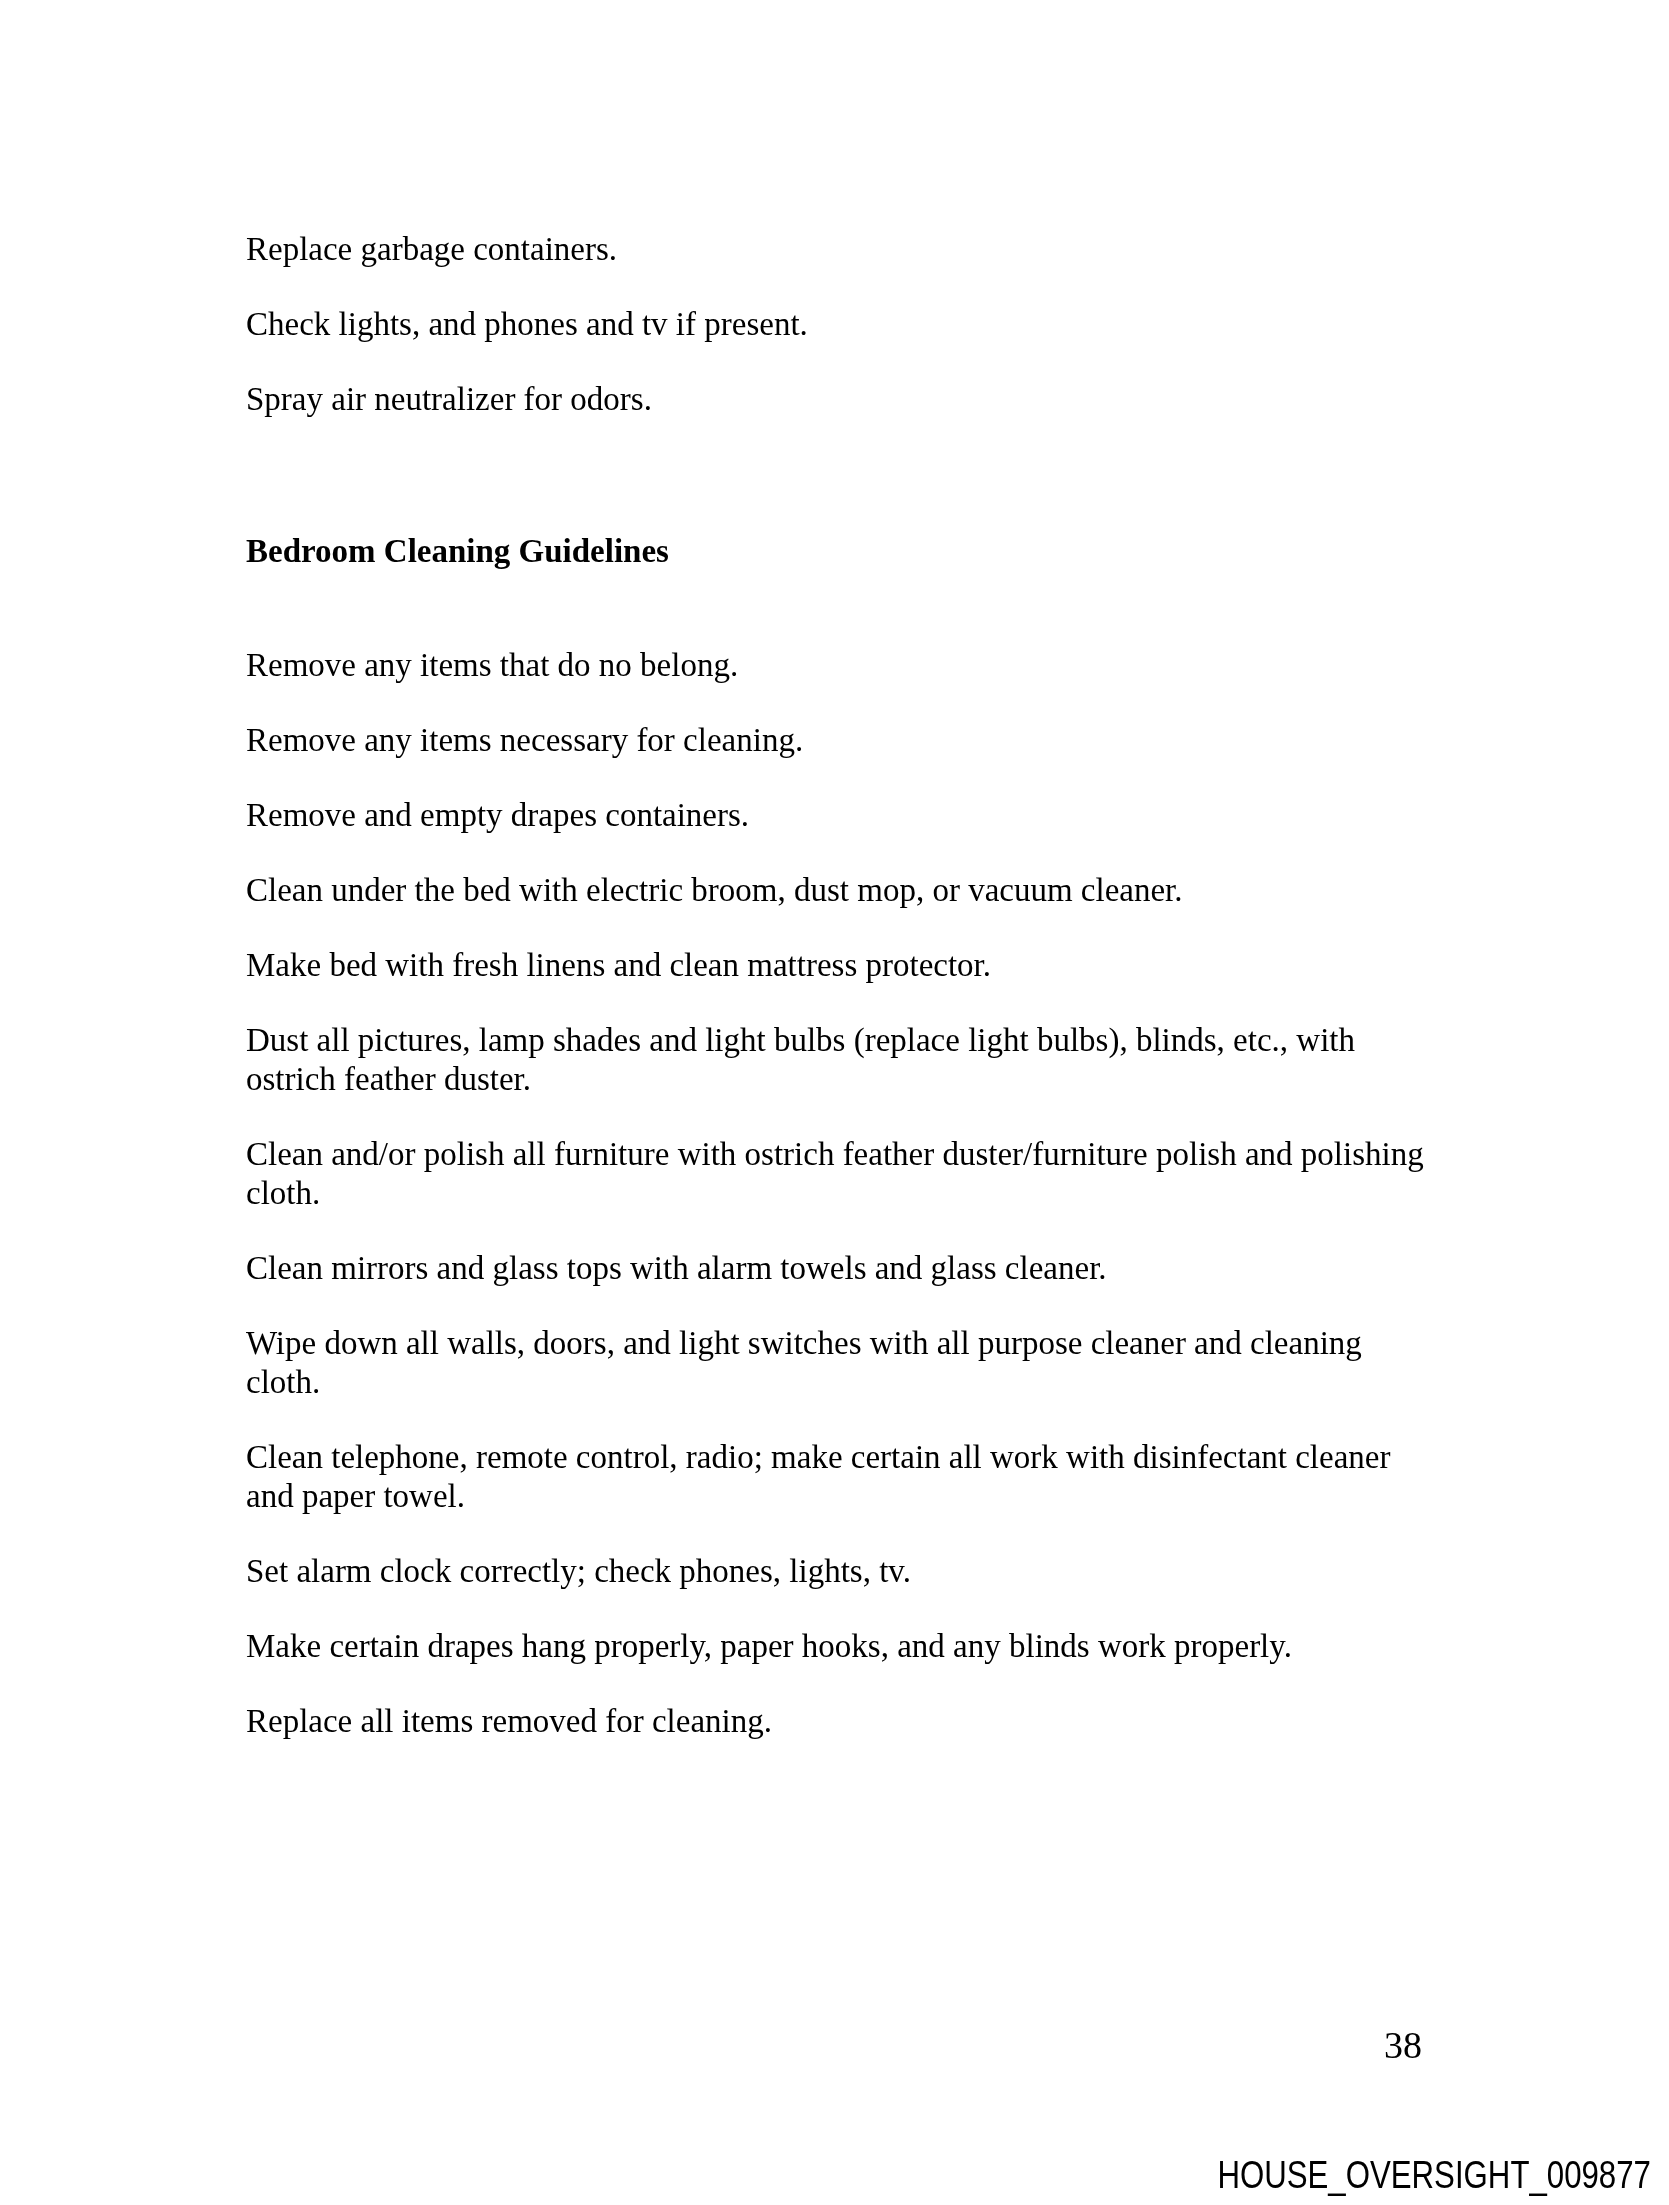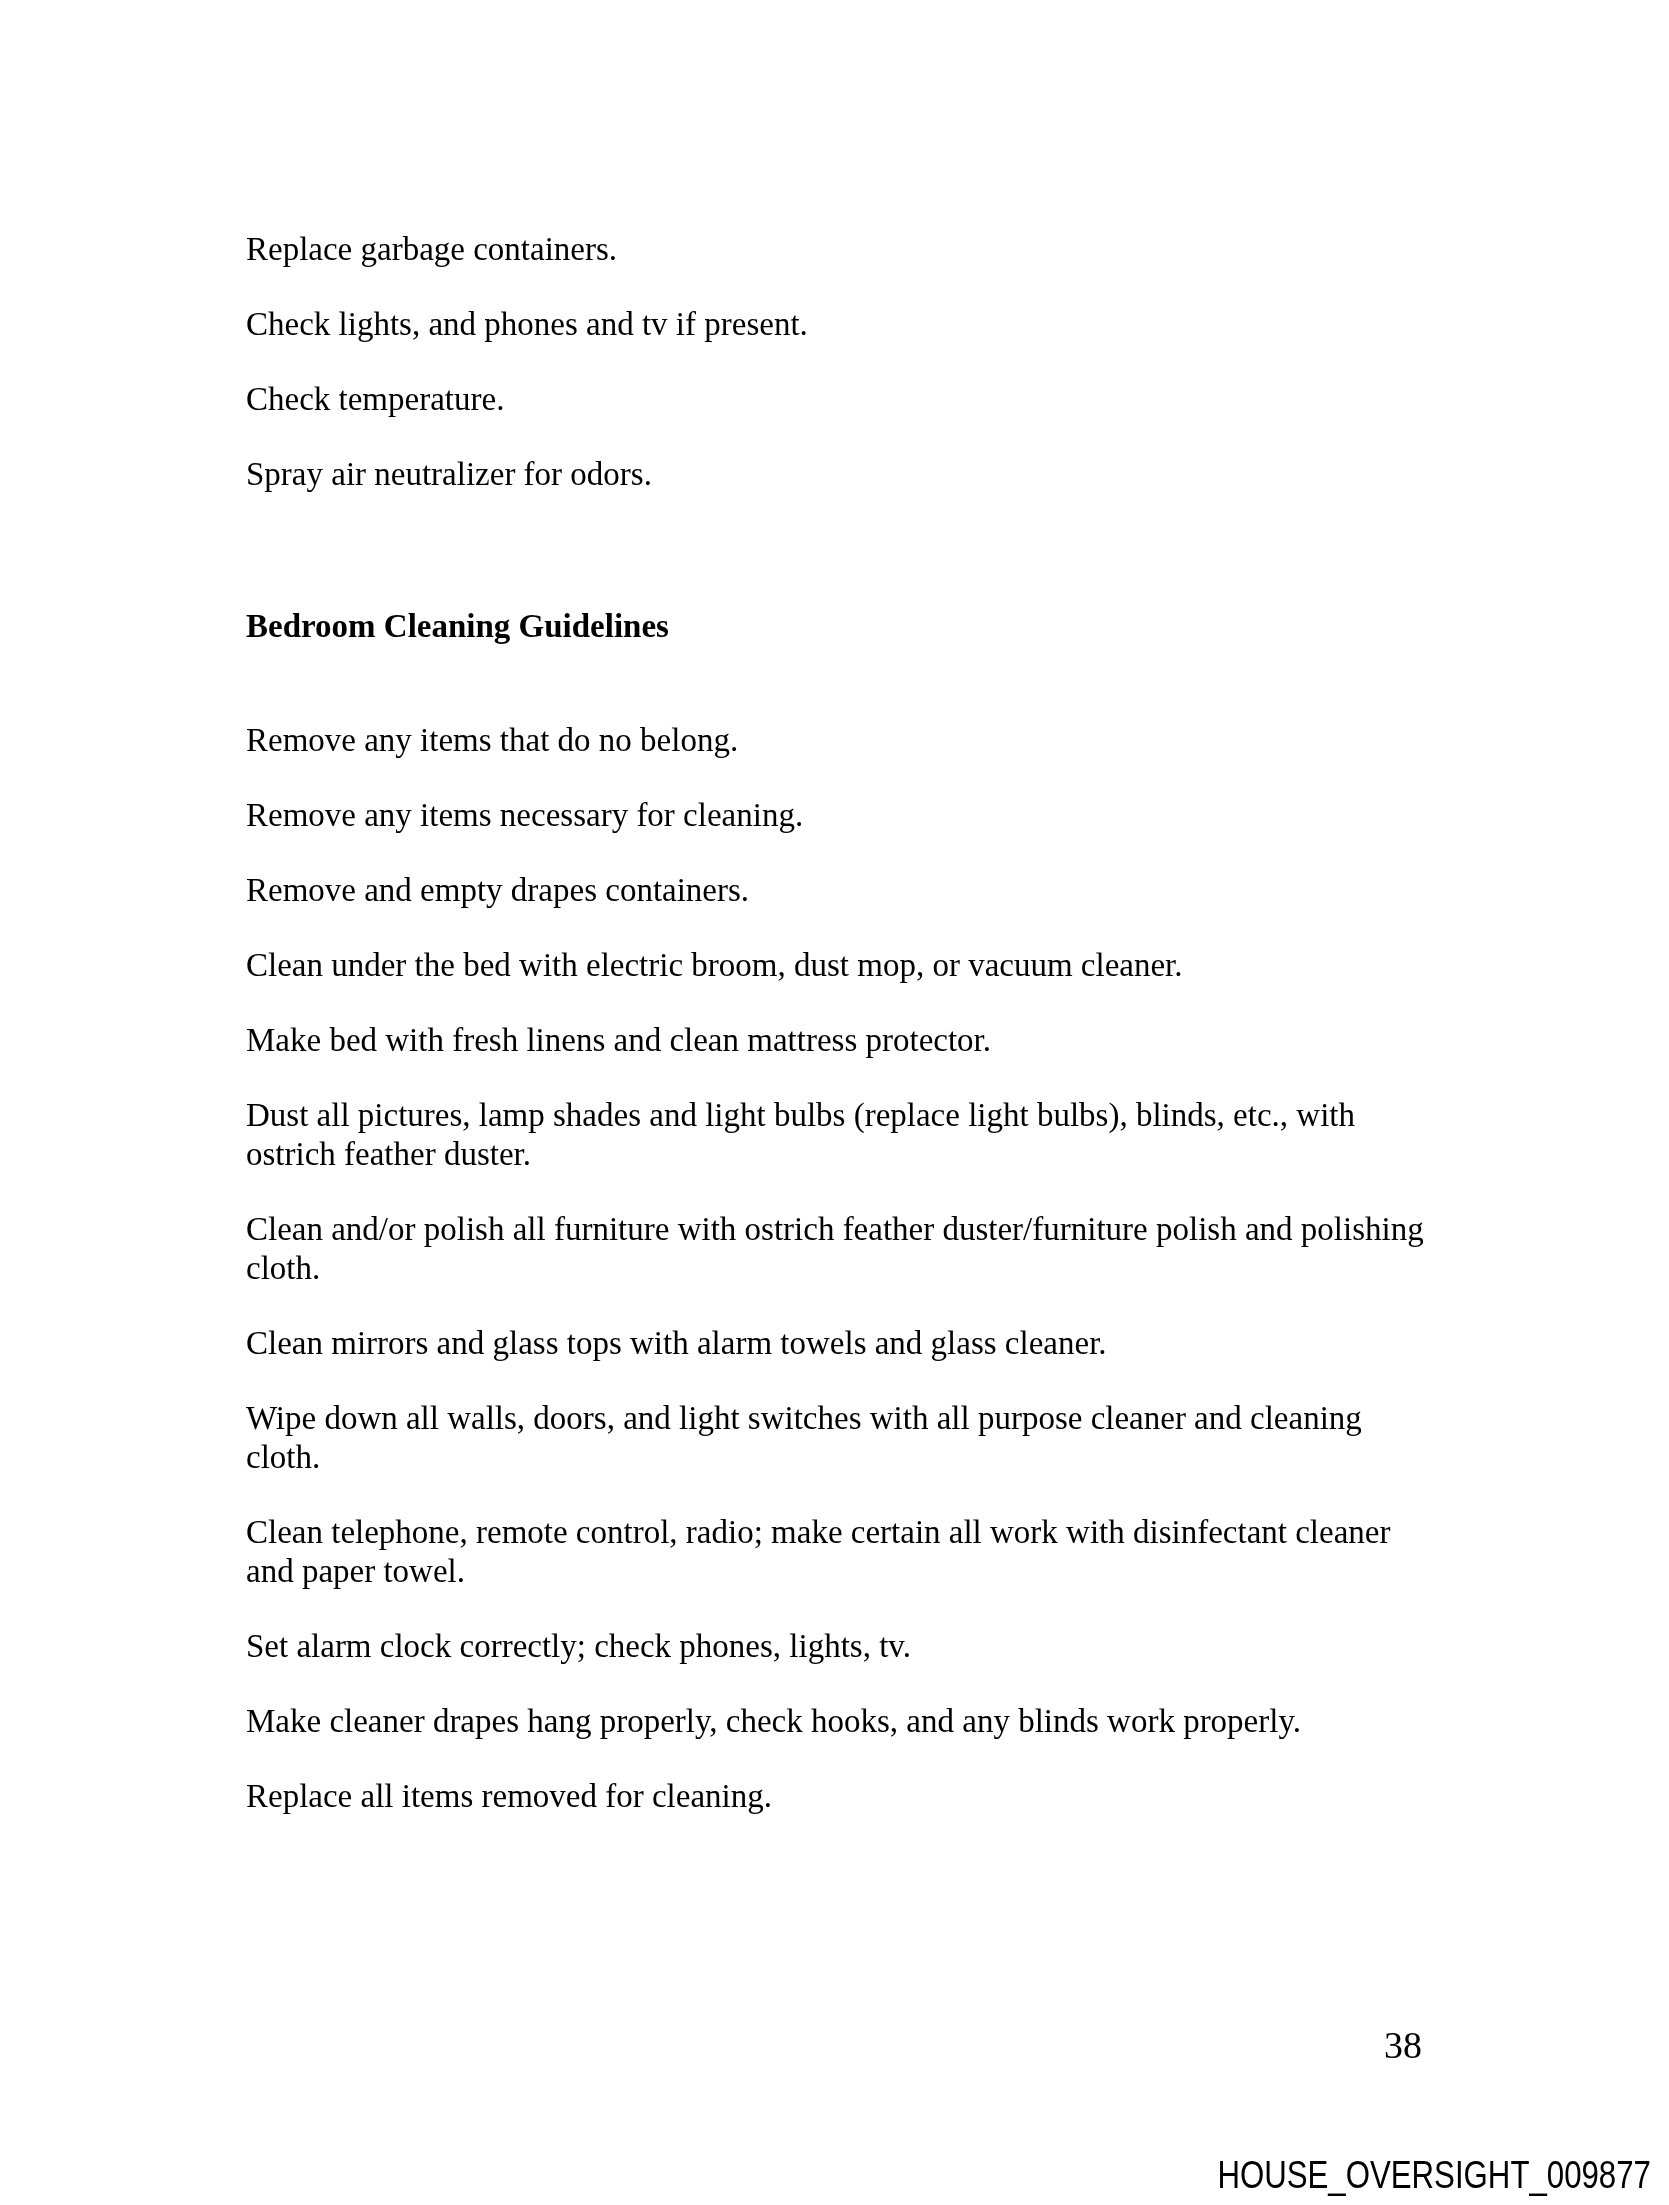--- a/index.html
+++ b/index.html
@@ -56,41 +56,40 @@
 </style>
 </head>
 <body>
 
 <div class="page">
 
   <div class="content">
 
     <p class="doc-par">Replace garbage containers.</p>
     <p class="doc-par">Check lights, and phones and tv if present.</p>
-    <p class="doc-par">Check temperature.</p>
     <p class="doc-par">Spray air neutralizer for odors.</p>
 
     <p class="doc-heading">Bedroom Cleaning Guidelines</p>
 
     <p class="doc-par">Remove any items that do no belong.</p>
     <p class="doc-par">Remove any items necessary for cleaning.</p>
     <p class="doc-par">Remove and empty drapes containers.</p>
     <p class="doc-par">Clean under the bed with electric broom, dust mop, or vacuum cleaner.</p>
     <p class="doc-par">Make bed with fresh linens and clean mattress protector.</p>
     <p class="doc-par">Dust all pictures, lamp shades and light bulbs (replace light bulbs), blinds, etc., with
 ostrich feather duster.</p>
     <p class="doc-par">Clean and/or polish all furniture with ostrich feather duster/furniture polish and polishing
 cloth.</p>
     <p class="doc-par">Clean mirrors and glass tops with alarm towels and glass cleaner.</p>
     <p class="doc-par">Wipe down all walls, doors, and light switches with all purpose cleaner and cleaning
 cloth.</p>
     <p class="doc-par">Clean telephone, remote control, radio; make certain all work with disinfectant cleaner
 and paper towel.</p>
     <p class="doc-par">Set alarm clock correctly; check phones, lights, tv.</p>
-    <p class="doc-par">Make cleaner drapes hang properly, check hooks, and any blinds work properly.</p>
+    <p class="doc-par">Make certain drapes hang properly, paper hooks, and any blinds work properly.</p>
     <p class="doc-par">Replace all items removed for cleaning.</p>
 
   </div>
 
   <div class="page-number">38</div>
 
   <div class="bates-stamp">HOUSE_OVERSIGHT_009877</div>
 
 </div>
 

